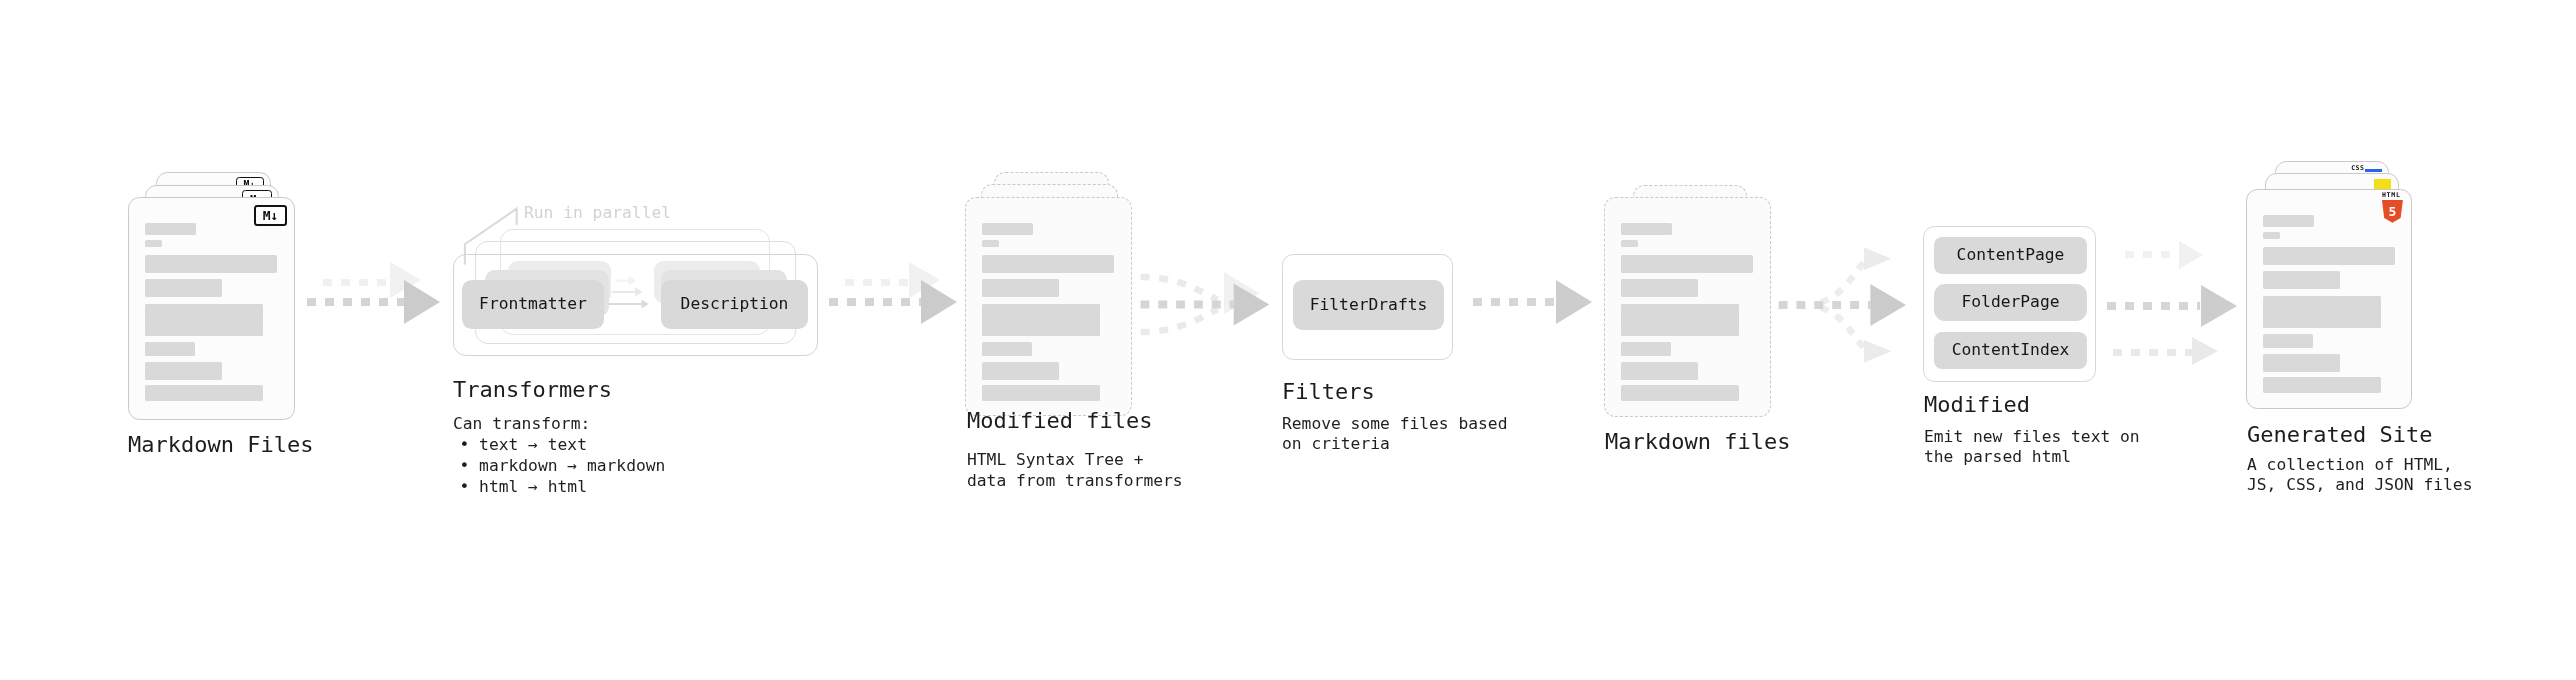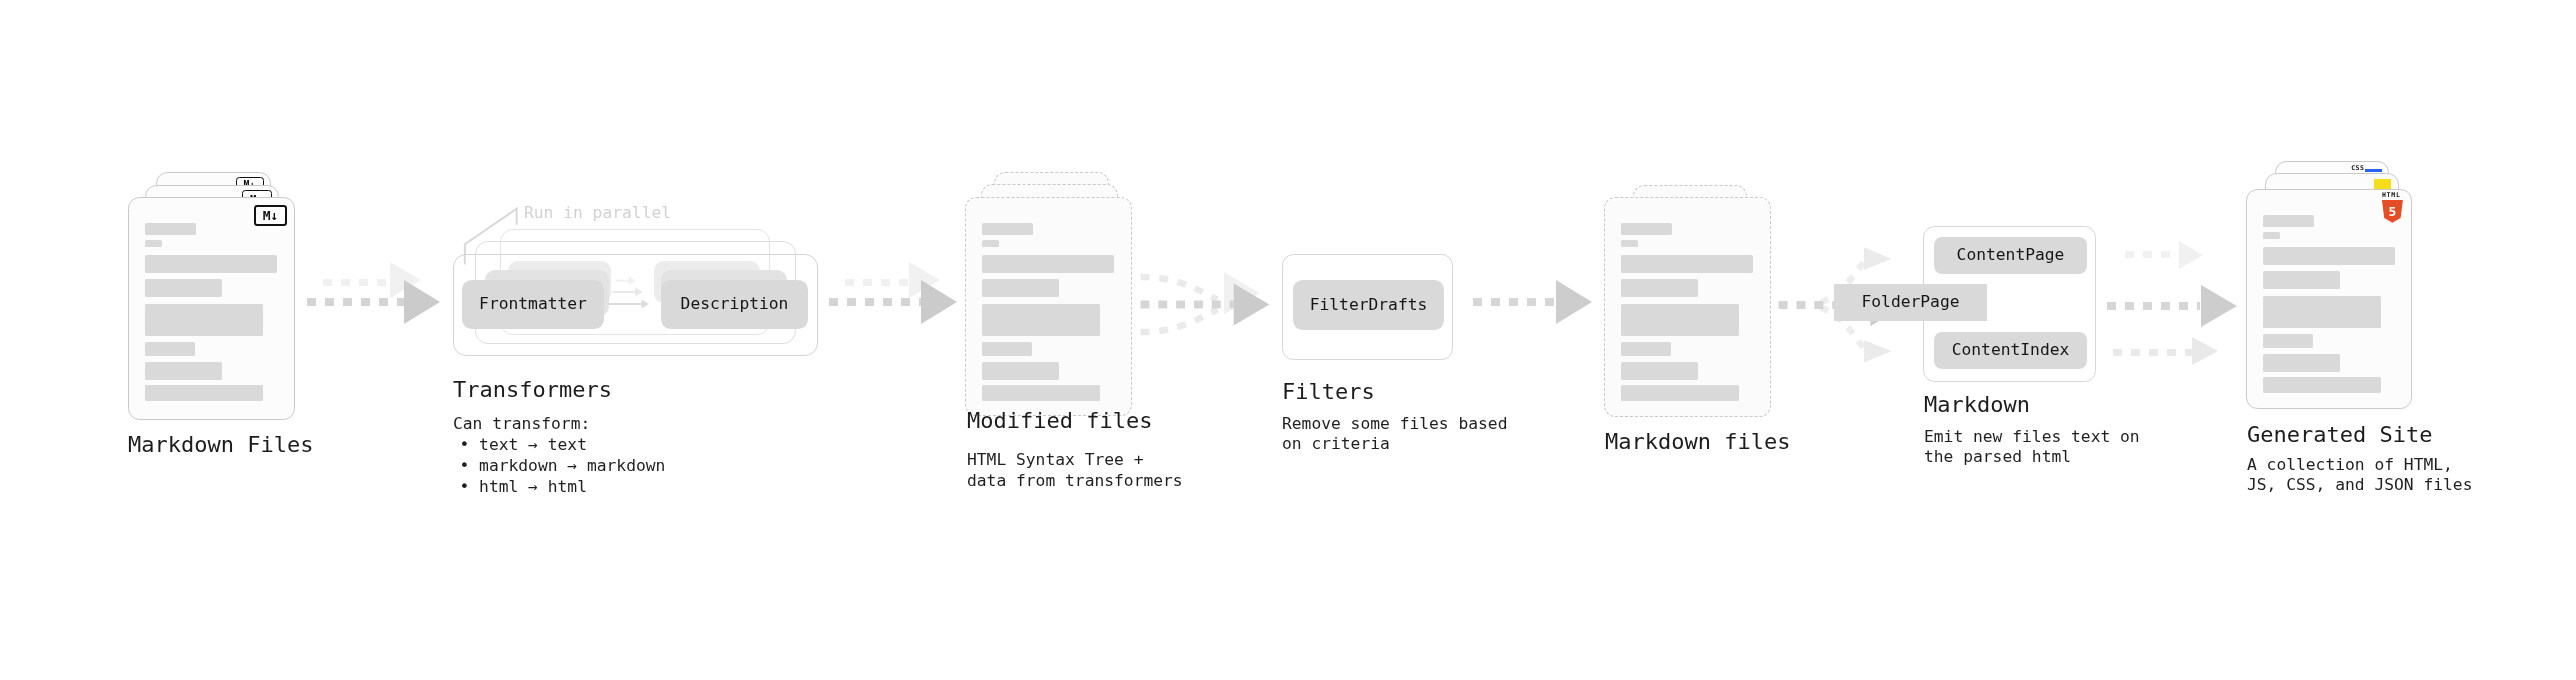--- a/index.html
+++ b/index.html
@@ -209,23 +209,23 @@
     <polygon points="108,14 142,28 108,42" fill="#ebebeb"></polygon>
     <path d="M55,88 C82,98 92,118 108,138" fill="none" stroke="#ededed" stroke-width="8" stroke-dasharray="10 11"></path>
     <polygon points="108,128 142,142 108,156" fill="#ebebeb"></polygon>
     <line x1="3" y1="85" x2="116" y2="85" stroke="#d5d5d5" stroke-width="10" stroke-dasharray="11 11"></line>
     <polygon points="116,59 160,85 116,111" fill="#cbcbcb"></polygon>
   </svg>
 
   <div>
     <div class="toolbox" style="left:1923px;top:226px;width:173px;height:156px;border-color:#d6d6d6;border-radius:11.4px;"></div>
     <div class="node" style="left:1934px;top:237px;width:153px;height:37px;border-radius:8.1px;">ContentPage</div>
-    <div class="node" style="left:1834px;top:284px;width:153px;height:37px;border-radius:0;">FolderPage</div>
+    <div class="node" style="left:1934px;top:284px;width:153px;height:37px;border-radius:11px;">FolderPage</div>
     <div class="node" style="left:1934px;top:332px;width:153px;height:37px;border-radius:8.1px;">ContentIndex</div>
-    <div class="title" style="left:1924px;top:392px;">Markdown</div>
+    <div class="title" style="left:1924px;top:392px;">Modified</div>
     <div class="desc" style="left:1924px;top:427px;line-height:20.3px;">
       <div>Emit new files text on</div>
       <div>the parsed html</div>
     </div>
   </div>
 
   <div>
     <div class="dash-line" style="left:2125px;top:251px;width:54px;height:6.5px;--dc:#f1f1f1;"></div>
     <div class="arr-head" style="left:2179px;top:241px;border-width:14px 0 14px 24.4px;border-left-color:#f1f1f1;"></div>
     <div class="dash-line" style="left:2107px;top:302px;width:93px;--dc:#d6d6d6;"></div>

